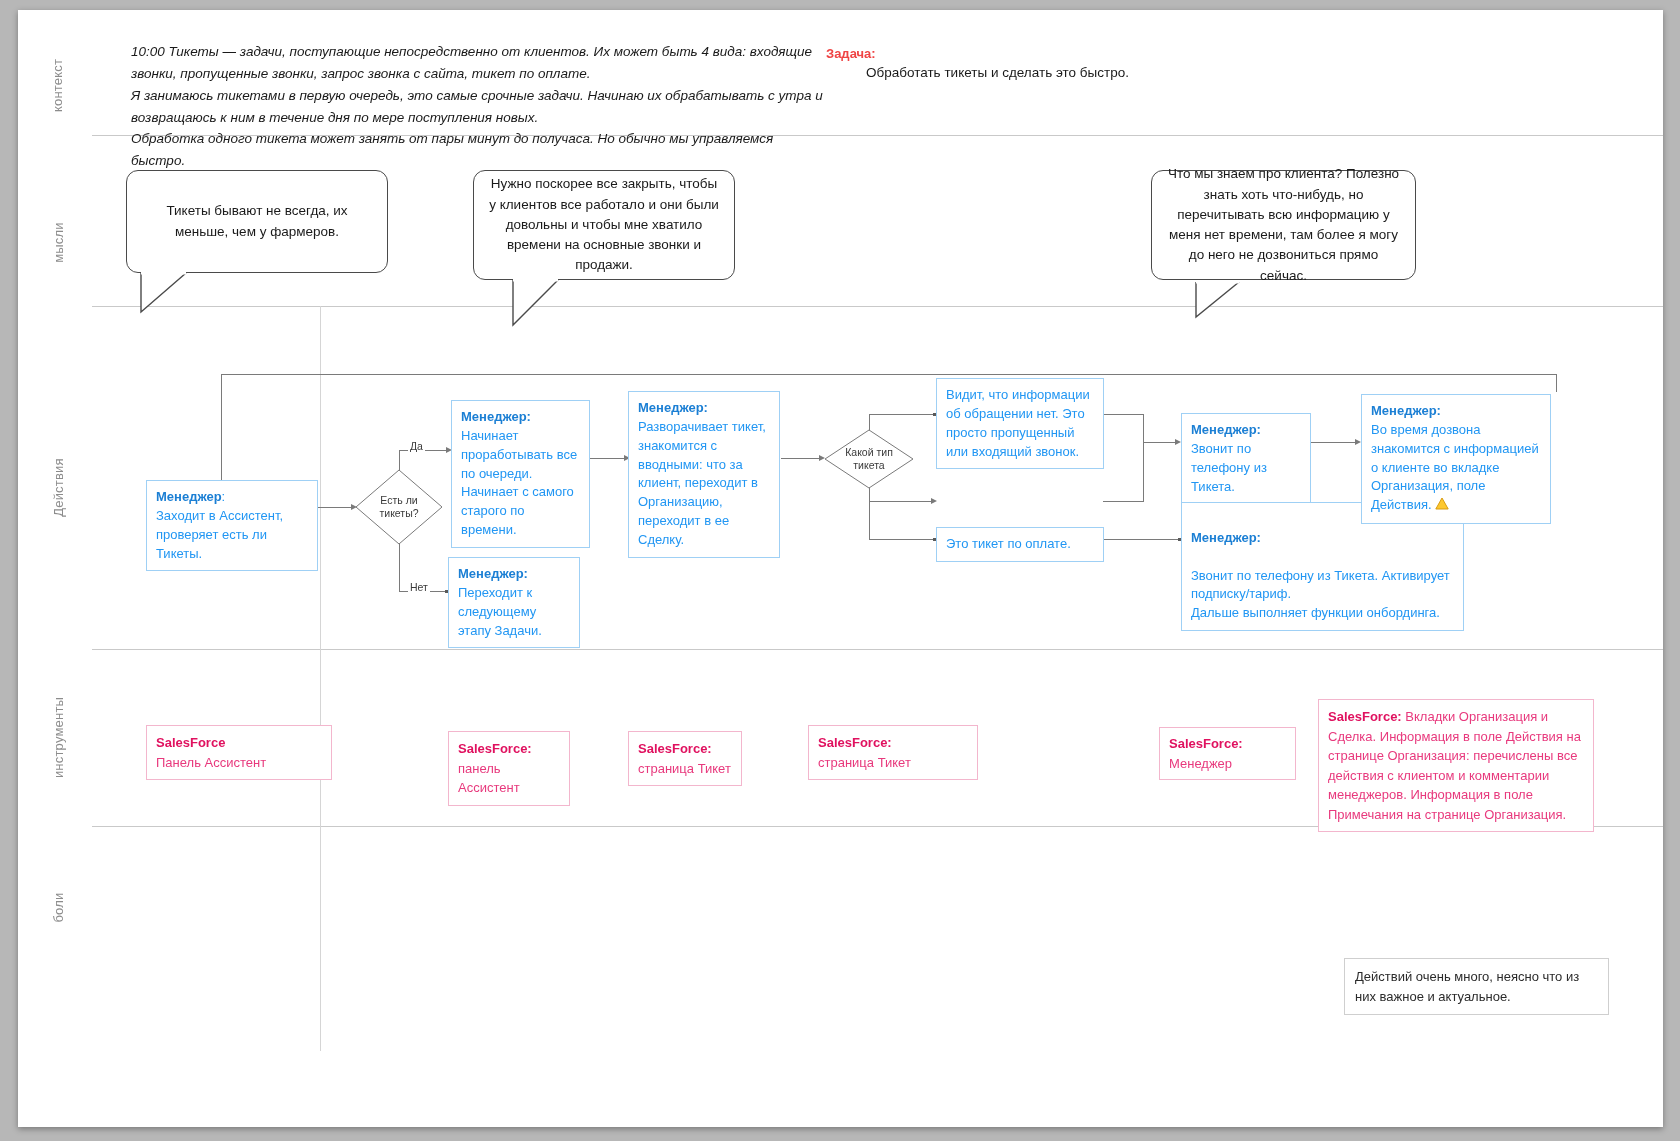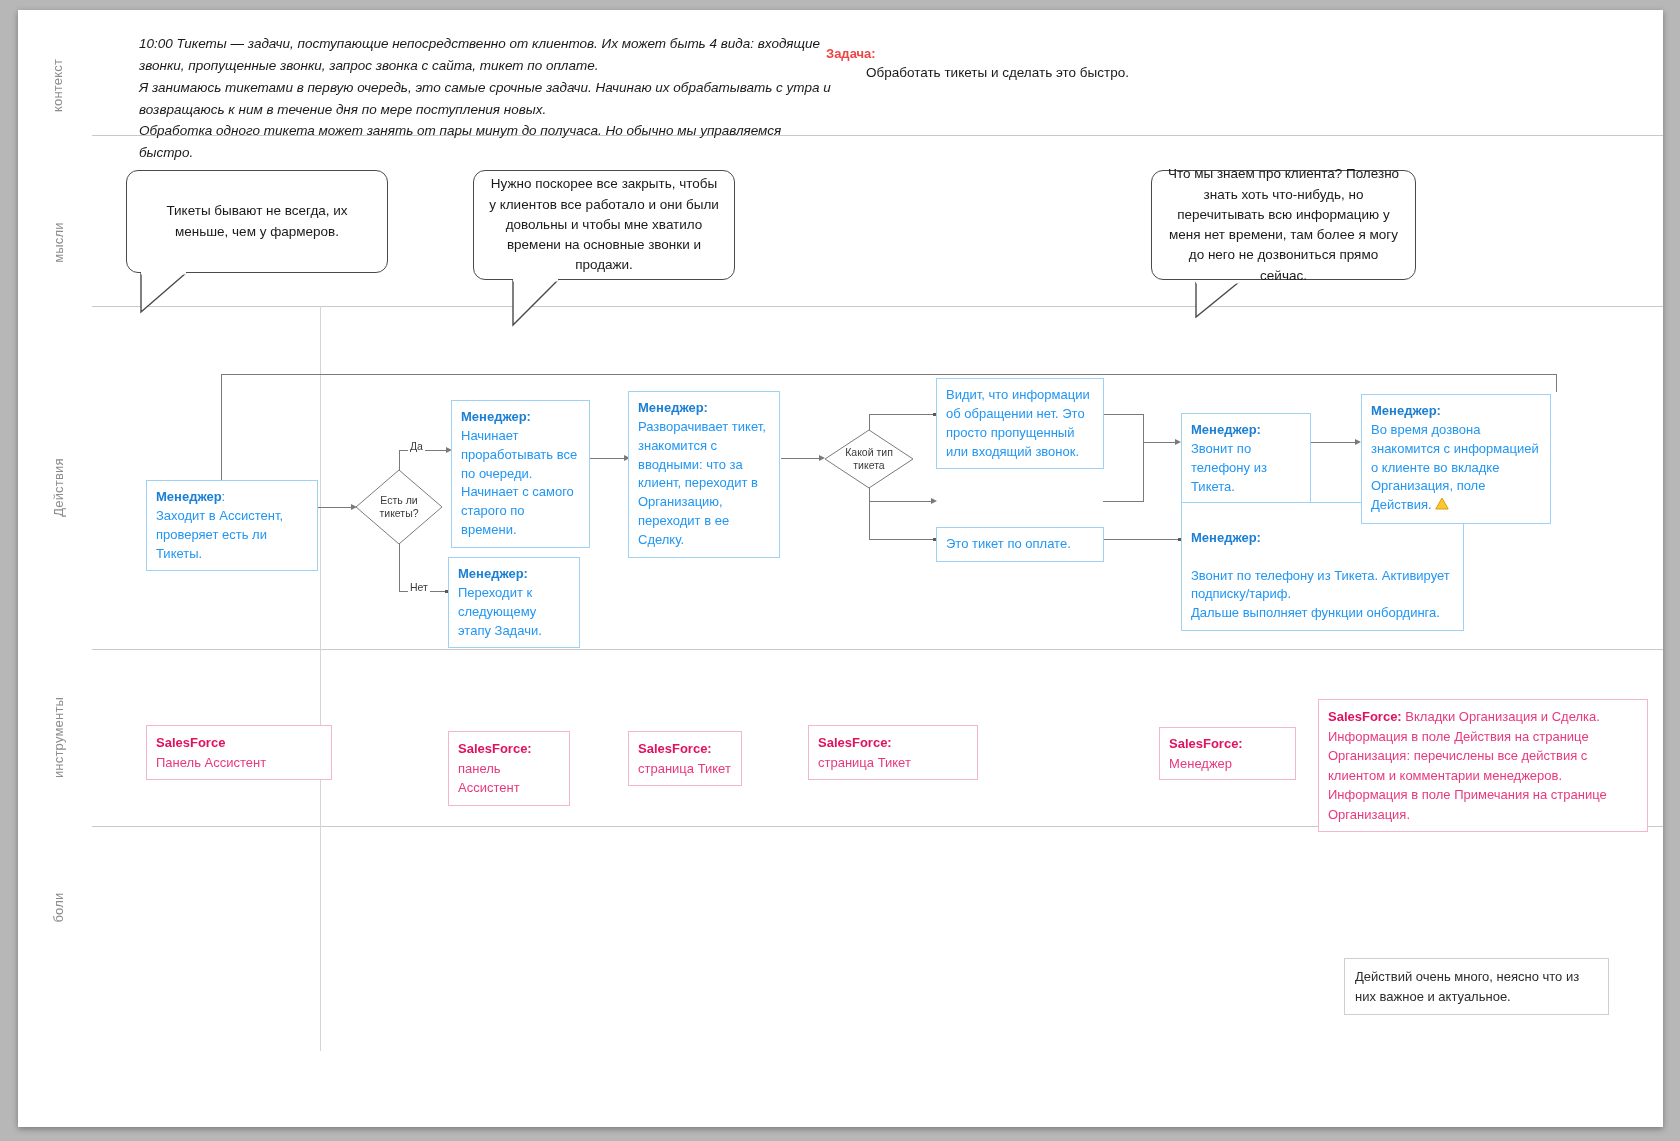--- a/index.html
+++ b/index.html
@@ -207,21 +207,21 @@
     <div class="rail-label" style="top:470px;">
       <span class="rail-rot">Действия</span>
     </div>
     <div class="rail-label" style="top:720px;">
       <span class="rail-rot">инструменты</span>
     </div>
     <div class="rail-label" style="top:890px;">
       <span class="rail-rot">боли</span>
     </div>
 
-    <div class="ctx-text" style="left:113px; top:23px; width:700px; white-space: pre-line; margin-left: 8px;">10:00 Тикеты — задачи, поступающие непосредственно от клиентов. Их может быть 4 вида: входящие звонки, пропущенные звонки, запрос звонка с сайта, тикет по оплате.
+    <div class="ctx-text" style="left:113px; top:31px; width:700px; white-space: pre-line;">10:00 Тикеты — задачи, поступающие непосредственно от клиентов. Их может быть 4 вида: входящие звонки, пропущенные звонки, запрос звонка с сайта, тикет по оплате.
 Я занимаюсь тикетами в первую очередь, это самые срочные задачи. Начинаю их обрабатывать с утра и возвращаюсь к ним в течение дня по мере поступления новых.
 Обработка одного тикета может занять от пары минут до получаса. Но обычно мы управляемся быстро.</div>
     <div class="task-title" style="left:808px; top:36px;">Задача:</div>
     <div class="task-body" style="left:808px; top:55px; width:420px;">Обработать тикеты и сделать это быстро.</div>
 
     <div class="bubble" style="left:108px; top:160px; width:262px; height:103px;">
       <span>Тикеты бывают не всегда, их меньше, чем у фармеров.</span>
     </div>
     <svg class="tail-svg" style="left:108px; top:260px; width:160px; height:50px;">
       <path d="M15,3 L15,42 L60,3" fill="#ffffff" stroke="#4a4a4a" stroke-width="1.4"></path>
@@ -379,21 +379,21 @@
     <div class="tbox" style="left:790px; top:715px; width:170px;">
       <span class="brand">SalesForce:</span><br>
       <span>страница Тикет</span>
     </div>
 
     <div class="tbox" style="left:1141px; top:717px; width:137px; padding:6px 9px;">
       <span class="brand">SalesForce:</span>
       <span>Менеджер</span>
     </div>
 
-    <div class="tbox" style="left:1300px; top:689px; width:330px;">
+    <div class="tbox" style="left:1300px; top:689px; width:276px;">
       <span class="brand">SalesForce:</span>
       <span>Вкладки Организация и Сделка. Информация в поле Действия на странице Организация: перечислены все действия с клиентом и комментарии менеджеров. Информация в поле Примечания на странице Организация.</span>
     </div>
 
     <div class="pbox" style="left:1326px; top:948px; width:265px;">
       <span>Действий очень много, неясно что из них важное и актуальное.</span>
     </div>
 
   </div>
 </div>

